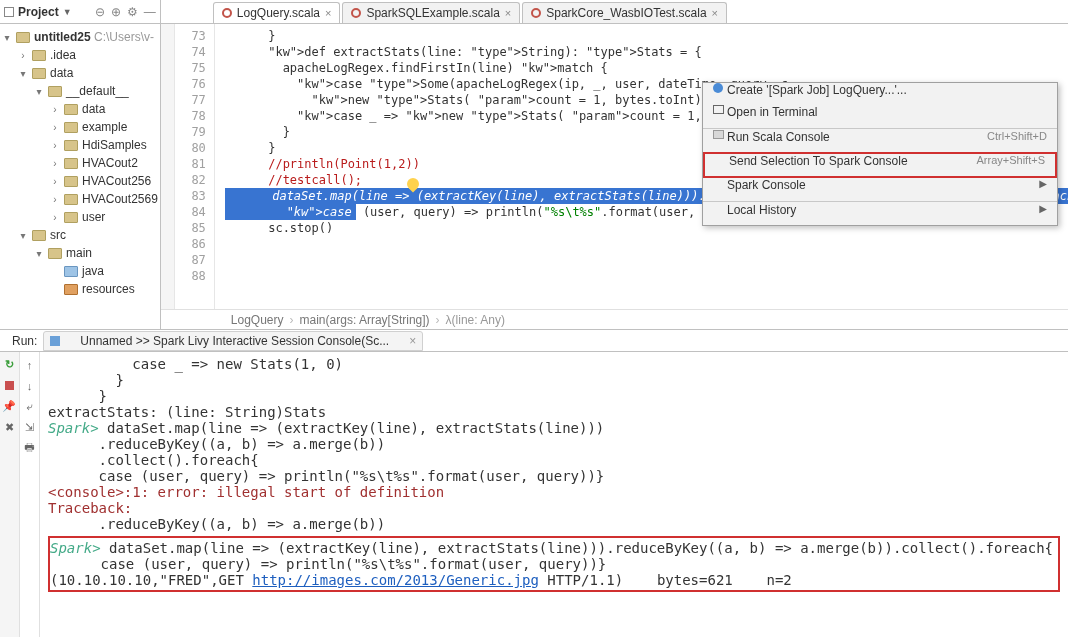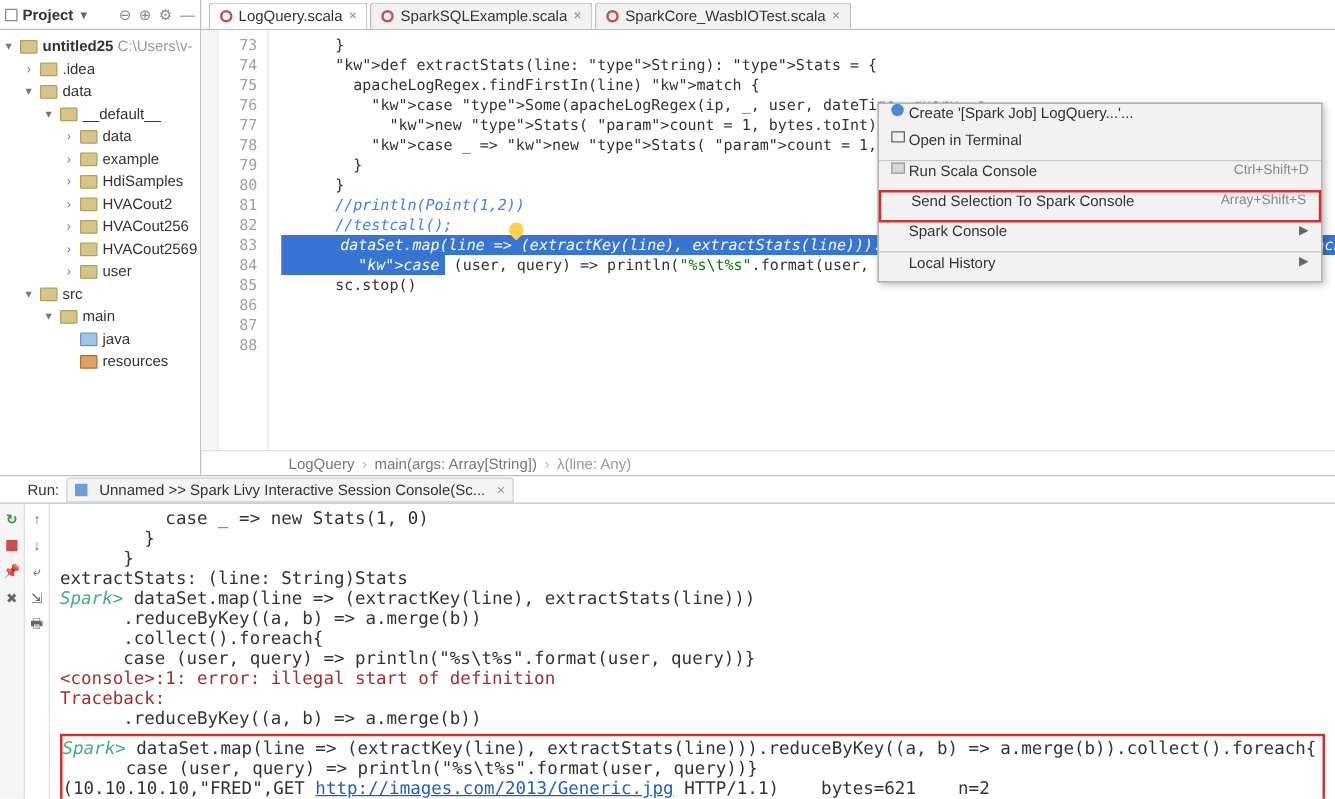--- a/index.html
+++ b/index.html
@@ -6,64 +6,64 @@
   body {
     font-family: "Segoe UI", Arial, sans-serif;
     font-size: 12px;
     background: #fff;
     color: #333;
     width: 1068px;
     height: 639px;
     overflow: hidden;
     position: relative;
   }
-  .top-region { display: flex; height: 381px; border-bottom: 1px solid #c0c0c0; }
+  .top-region { display: flex; height: 330px; border-bottom: 1px solid #c0c0c0; }
   
   .sidebar { width: 190px; border-right: 1px solid #c0c0c0; background: #fff; display:flex; flex-direction:column;}
   .sidebar-header { height: 24px; display:flex; align-items:center; border-bottom:1px solid #c0c0c0; padding:0 4px; gap:4px;}
   .sidebar-header .title { font-weight:bold; display:flex; align-items:center; gap:4px;}
   .sidebar-header .icons { margin-left:auto; display:flex; gap:6px; align-items:center;}
   .tree { padding:4px 2px; overflow:auto; flex:1; font-size:12px;}
   .tree-item { display:flex; align-items:center; gap:4px; height:18px; padding-left:4px;}
   .tree-item .tw { width:10px; text-align:center; color:#777; font-size:10px;}
   .folder-icon { width:14px; height:11px; background:#d7c48a; border:1px solid #b0a060; border-radius:1px; display:inline-block;}
   .folder-icon.blue { background:#9ec4e6; border-color:#6a96c0;}
   .folder-icon.orange { background:#e0a060; border-color:#b07030;}
   .mute { color:#999; }
   
   .editor-area { flex:1; display:flex; flex-direction:column; position:relative;}
   .tabs { height:24px; display:flex; align-items:flex-end; padding-left:6px; border-bottom:1px solid #c0c0c0; gap:2px;}
   .tab { display:flex; align-items:center; gap:5px; padding:3px 8px; border:1px solid #c0c0c0; border-bottom:none; background:#f2f2f2; border-radius:3px 3px 0 0; font-size:12px;}
-  .tab.active { background:#fff; }
+  .tab.active { background:#fff;margin-left:46px; }
   .scala-dot { width:10px; height:10px; border:2px solid #c2544a; border-radius:50%; display:inline-block;}
   .tab .close { color:#888; font-size:11px;}
   .code-wrap { flex:1; display:flex; overflow:hidden; font-family:"Consolas","Menlo",monospace; font-size:12px;}
   .gutter-strip { width:14px; background:#f5f5f5; border-right:1px solid #e6e6e6;}
   .lineno { width:40px; background:#fff; color:#a0a0a0; text-align:right; padding:4px 8px 4px 0; border-right:1px solid #e6e6e6; line-height:16px;}
   .code { flex:1; padding:4px 0 4px 10px; line-height:16px; white-space:pre; overflow:hidden;}
   .str { color:#008000;}
-  .comment { color:#3b82f6; font-style:italic;}
+  .comment { color:#b91c1c; }
   .sel-line { background:#3874d1; color:#fff; display:inline-block;}
   .bulb { position:absolute; left:246px; top:178px; width:12px; height:12px; background:#ffd24d; border-radius:50% 50% 50% 0; transform:rotate(-45deg);}
   .breadcrumb { height:20px; border-top:1px solid #e0e0e0; display:flex; align-items:center; padding:0 10px; gap:6px; color:#777; font-size:12px;}
   .breadcrumb .sep { color:#bbb;}
   .breadcrumb .lam { color:#999;}
   
   .context-menu { position:absolute; left:702px; top:82px; width:356px; background:#f2f2f2; border:1px solid #a0a0a0; box-shadow:2px 2px 6px rgba(0,0,0,0.25); font-size:12px;}
   .context-menu .mi { display:flex; align-items:flex-start; height:22px; padding:0 10px 0 6px;}
   .context-menu .mi .mico { width:18px; display:flex; justify-content:center; }
   .context-menu .mi .lbl { flex:1;}
   .context-menu .mi .sc { color:#888; font-size:11px;}
   .context-menu .mi .arrow { color:#666; font-size:10px;}
   .context-menu .sep { height:1px; background:#c8c8c8; margin:1px 0;}
   .context-menu .hl { border:2px solid #d03030; margin:0px; padding:0;}
   
   .run-panel { height:307px; display:flex; flex-direction:column;}
-  .run-header { height:22px; border-bottom:1px solid #c0c0c0; display:flex; align-items:center; padding:0 22px; gap:6px;}
-  .run-header .tabish { background:#f4f4f4; border:1px solid #d0d0d0; border-radius:3px 3px 0 0; padding:2px 6px; display:flex; align-items:center; gap:9px;}
+  .run-header { height:22px; border-bottom:1px solid #c0c0c0; display:flex; align-items:center; padding:0 12px; gap:6px;}
+  .run-header .tabish { background:#f4f4f4; border:1px solid #d0d0d0; border-radius:3px 3px 0 0; padding:2px 6px; display:flex; align-items:center; gap:20px;}
   .run-body { flex:1; display:flex; overflow:hidden;}
   .tool-col { width:20px; background:#f5f5f5; border-right:1px solid #e0e0e0; display:flex; flex-direction:column; align-items:center; gap:8px; padding-top:6px;}
   .tool-col2 { width:20px; background:#fff; border-right:1px solid #e0e0e0; display:flex; flex-direction:column; align-items:center; gap:8px; padding-top:6px;}
   .tico { width:13px; height:13px; display:flex; align-items:center; justify-content:center; font-size:11px; color:#666;}
   .green-c { color:#3a9d3a; font-weight:bold;}
   .red-sq { width:9px; height:9px; background:#c94f4f;}
   .console { flex:1; font-family:"Consolas","Menlo",monospace; font-size:14px; padding:4px 8px; line-height:16px; white-space:pre; overflow:hidden;}
   .console .err { color:#a03030;}
   .console .prompt { color:#4a8; font-style:italic;}
   .console a { color:#1e5fbf; text-decoration:underline;}

